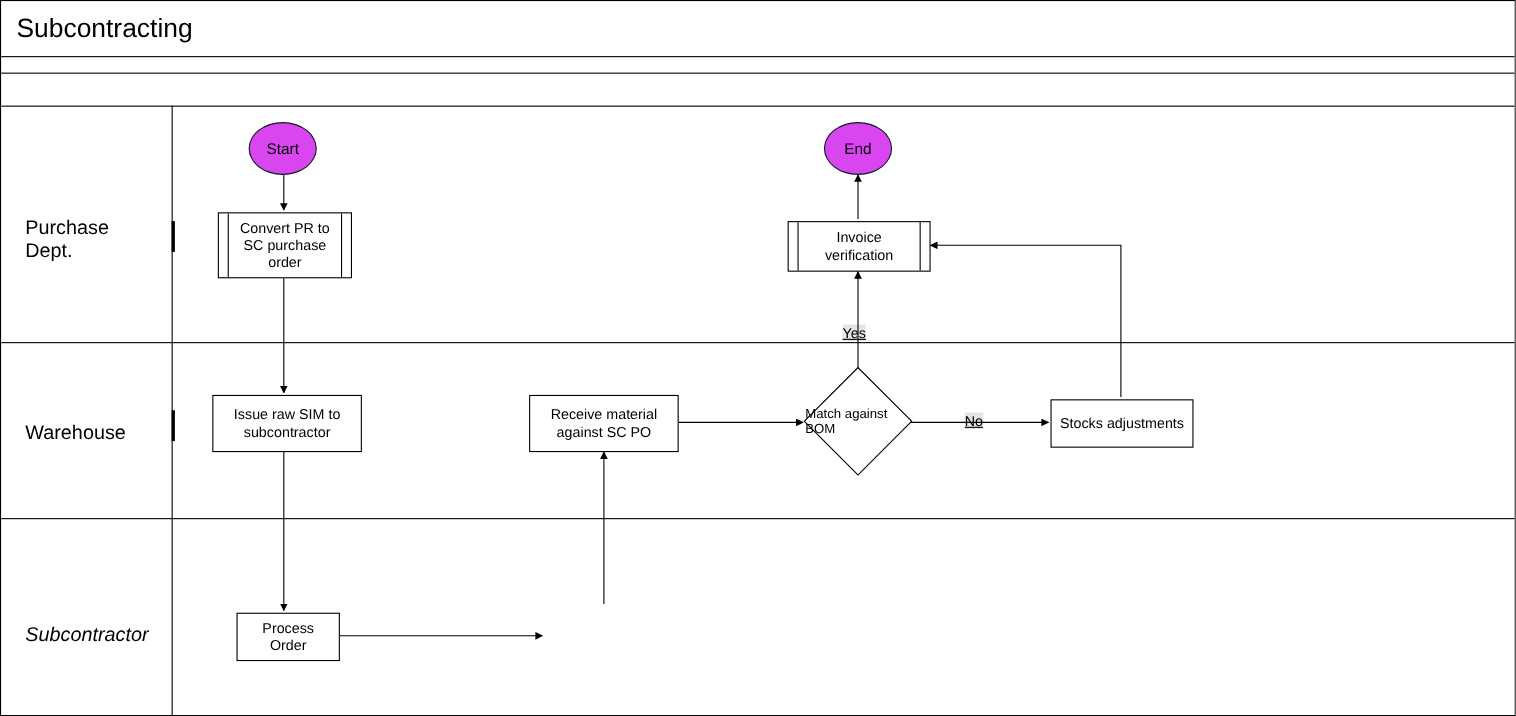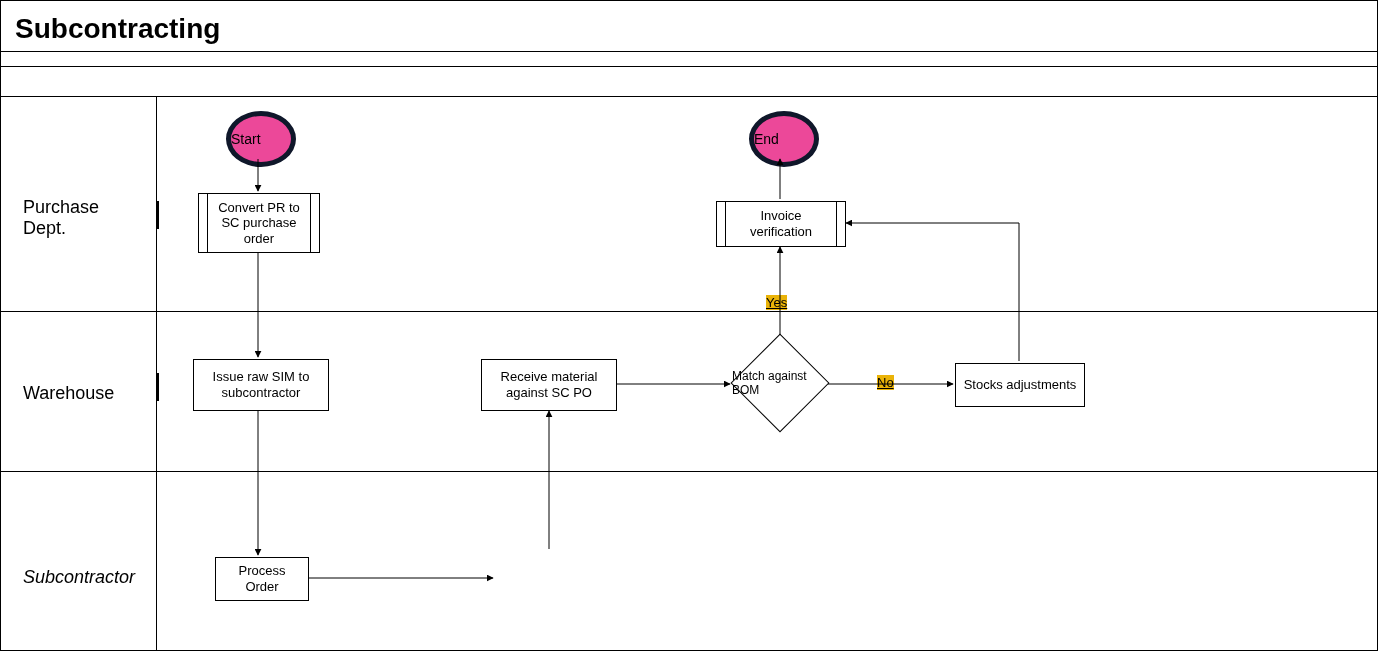--- a/index.html
+++ b/index.html
@@ -15,46 +15,46 @@
     width: 1378px;
     height: 651px;
     border: 1px solid #000;
     box-sizing: border-box;
     overflow: hidden;
   }
   .title {
     position: absolute;
     left: 14px;
     top: 12px;
-    font-size: 28px;
-    font-weight: bold;
+    font-size: 24px;
+    font-weight: normal;
   }
   .vline, .hline {
     position: absolute;
     background: #000;
   }
   .hline { height: 1px; }
   .vline { width: 1px; }
   .lane-label {
     position: absolute;
     left: 22px;
     width: 110px;
     text-align: left;
     font-size: 18px;
   }
   .terminator {
     position: absolute;
     width: 60px;
     height: 46px;
-    border: 5px solid #0f172a;
+    border: 1px solid #0f172a;
     border-radius: 50%;
     display: flex;
     align-items: center;
-    justify-content: flex-start;
-    background: #ec4899;
+    justify-content: center;
+    background: #d946ef;
     font-size: 14px;
   }
   .process, .subprocess {
     position: absolute;
     border: 1px solid #000;
     background: #fff;
     display: flex;
     align-items: center;
     justify-content: center;
     text-align: center;
@@ -87,21 +87,21 @@
   .decision-label {
     position: absolute;
     text-align: left;
     font-size: 12px;
     line-height: 1.2;
     pointer-events: none;
   }
   .edge-label {
     position: absolute;
     font-size: 13px;
-    background: #eab308;
+    background: #e5e5e5;
     text-decoration: underline;
   }
   svg.arrows {
     position: absolute;
     left: 0; top: 0;
     width: 1378px;
     height: 651px;
     pointer-events: none;
   }
 </style>

